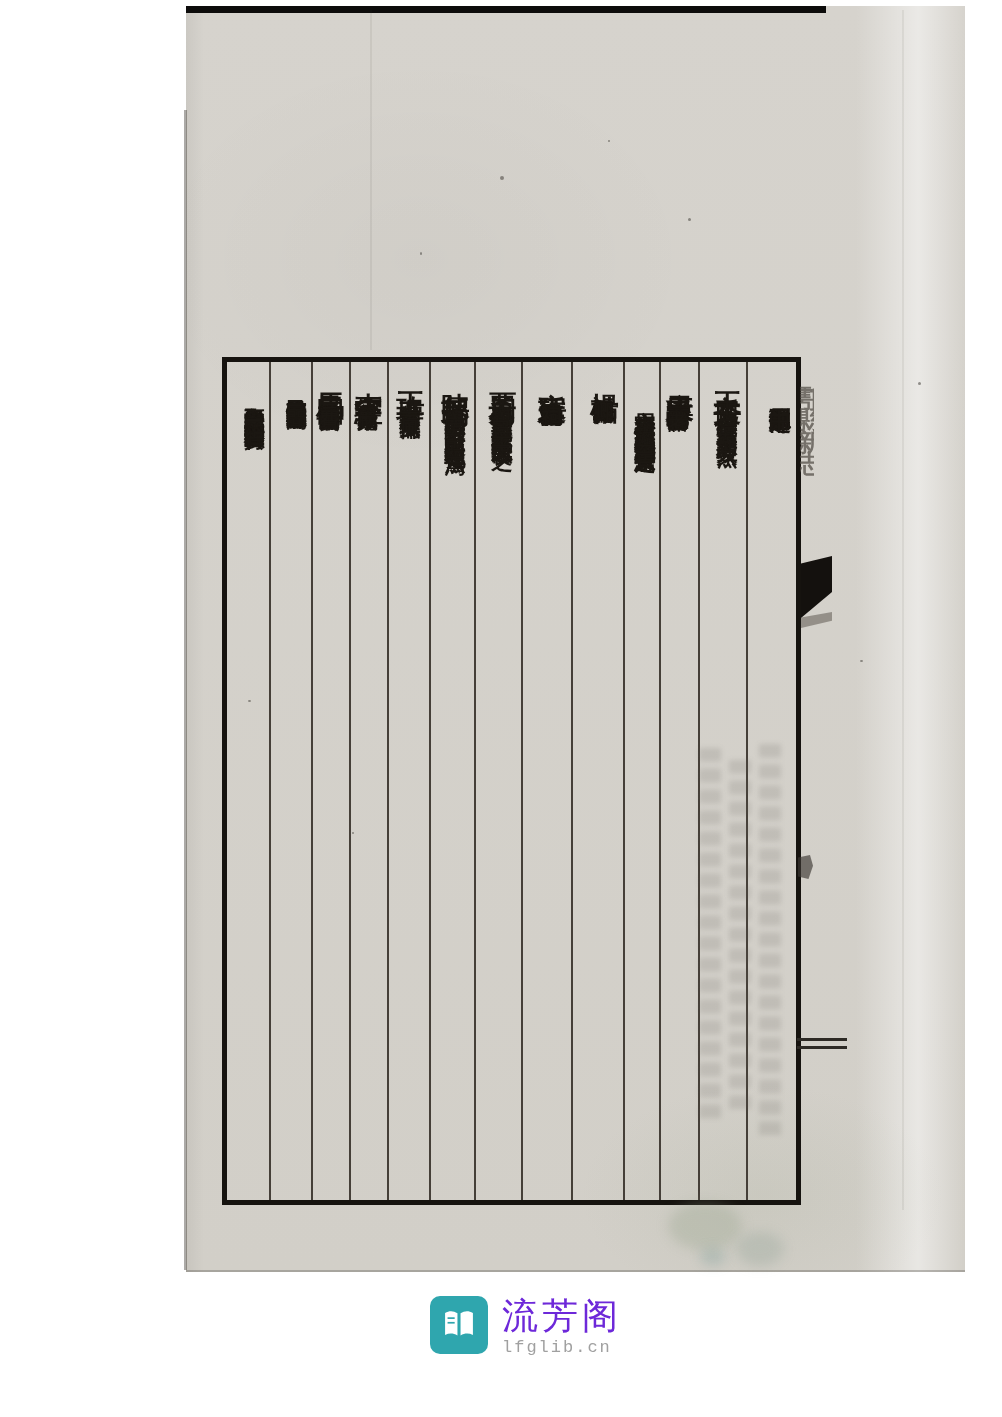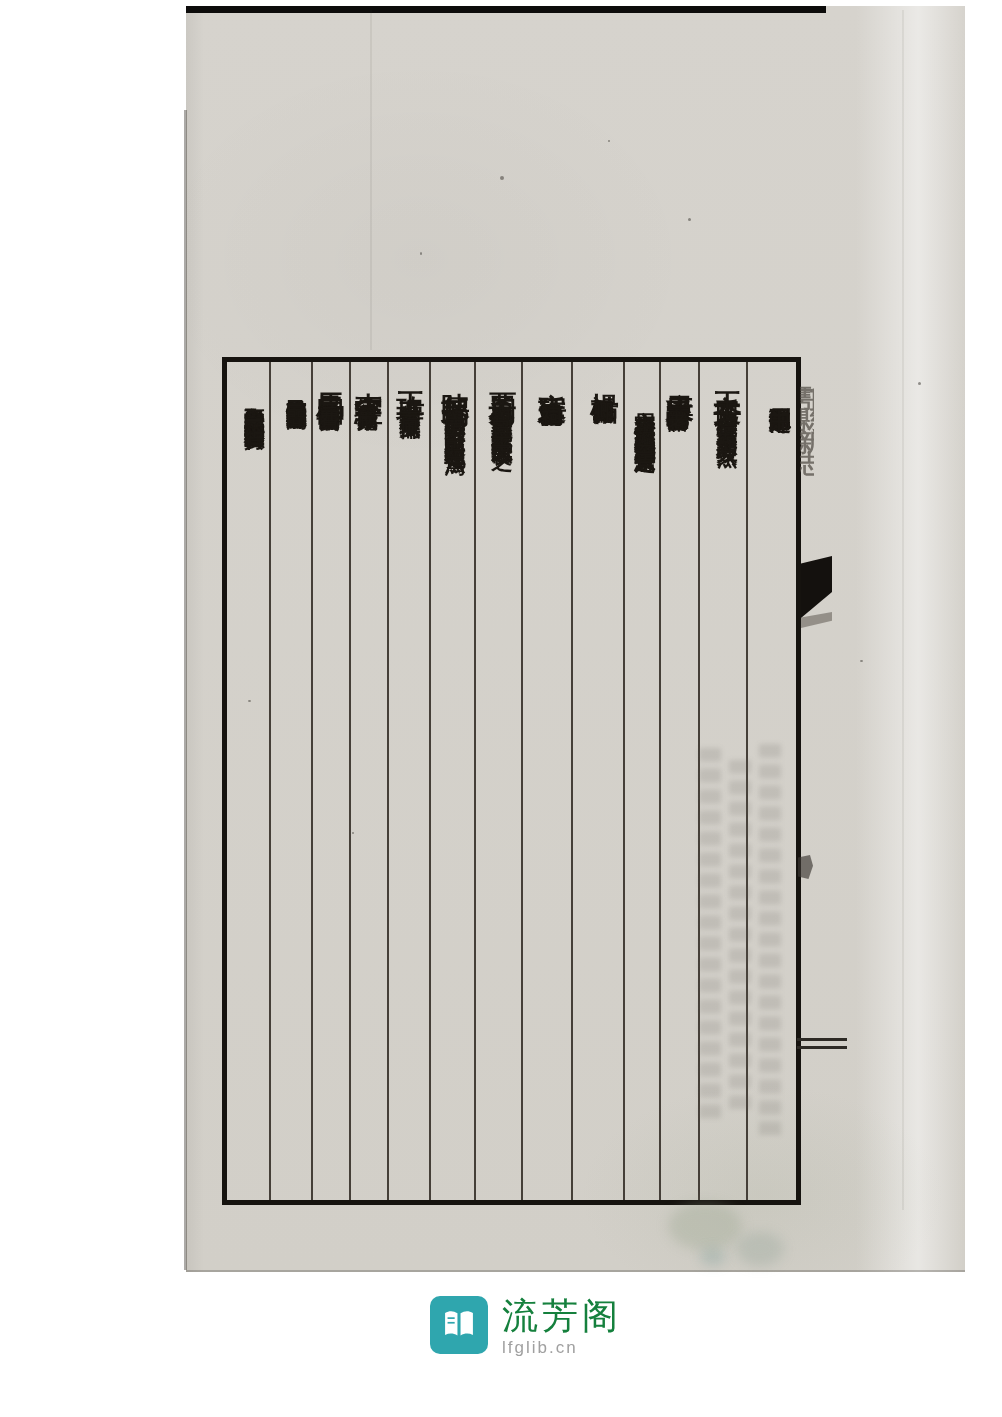--- a/index.html
+++ b/index.html
@@ -85,24 +85,24 @@
   .s3{left:700px;top:1248px;width:26px;height:18px;background:rgba(60,120,120,.18);}
   .speck{position:absolute;border-radius:50%;background:rgba(70,66,60,.55);}
 
   
   .watermark{position:absolute;left:430px;top:1296px;display:flex;align-items:flex-start;}
   .wm-icon{
     width:58px;height:58px;border-radius:10px;display:flex;align-items:center;justify-content:center;
     flex-shrink:0;
   }
   .wm-texts{margin-left:14px;}
-  .wm-name{font-size:36px;color:#15803d;letter-spacing:4px;line-height:40px;
+  .wm-name{font-size:36px;color:#6d28d9;letter-spacing:4px;line-height:40px;
     font-family:"DejaVu Sans","Liberation Sans",sans-serif;}
   .wm-site{font-size:17px;color:#a0a0a0;letter-spacing:2px;margin-top:2px;
-    font-family:Liberation Sans, sans-serif;}
+    font-family:Liberation Mono, monospace;}
 </style>
 </head>
 <body>
 
 <div class="scan"></div>
 <div class="top-strip"></div>
 <div class="scan-left-edge"></div>
 <div class="scan-bottom-edge"></div>
 <div class="fold-shadow" style="left:370px;"></div>
 <div class="fold-shadow" style="left:902px;height:1200px;"></div>

